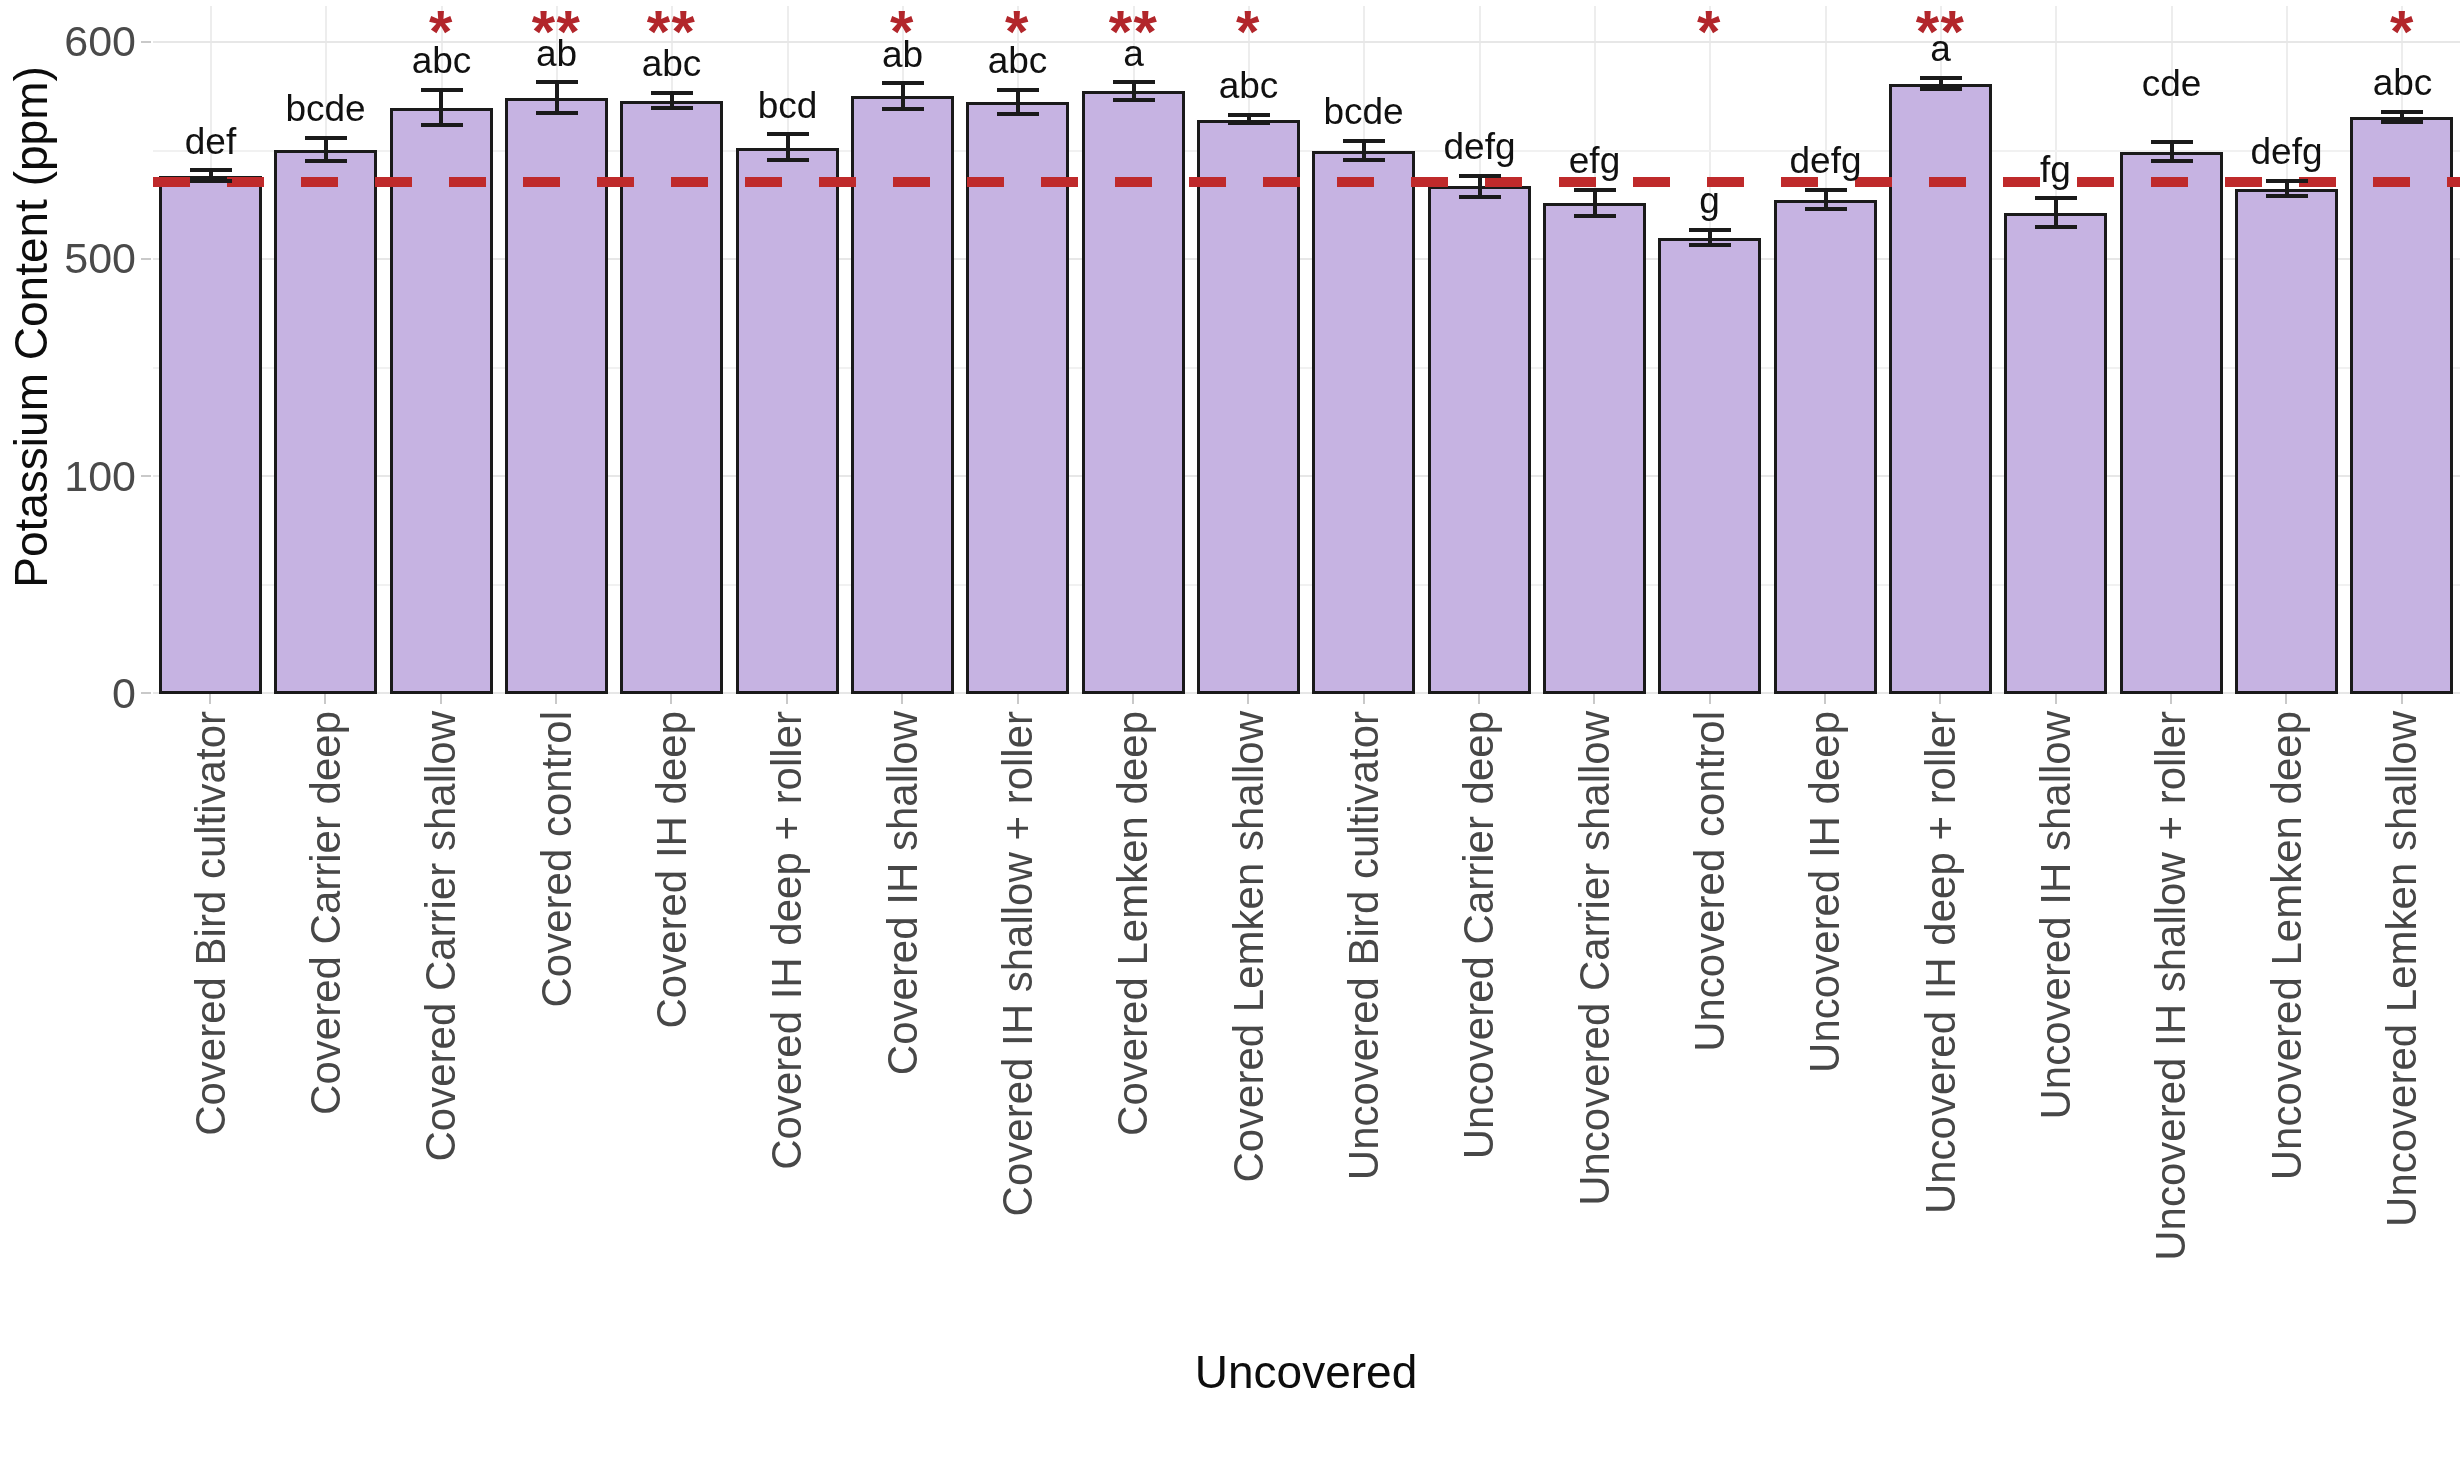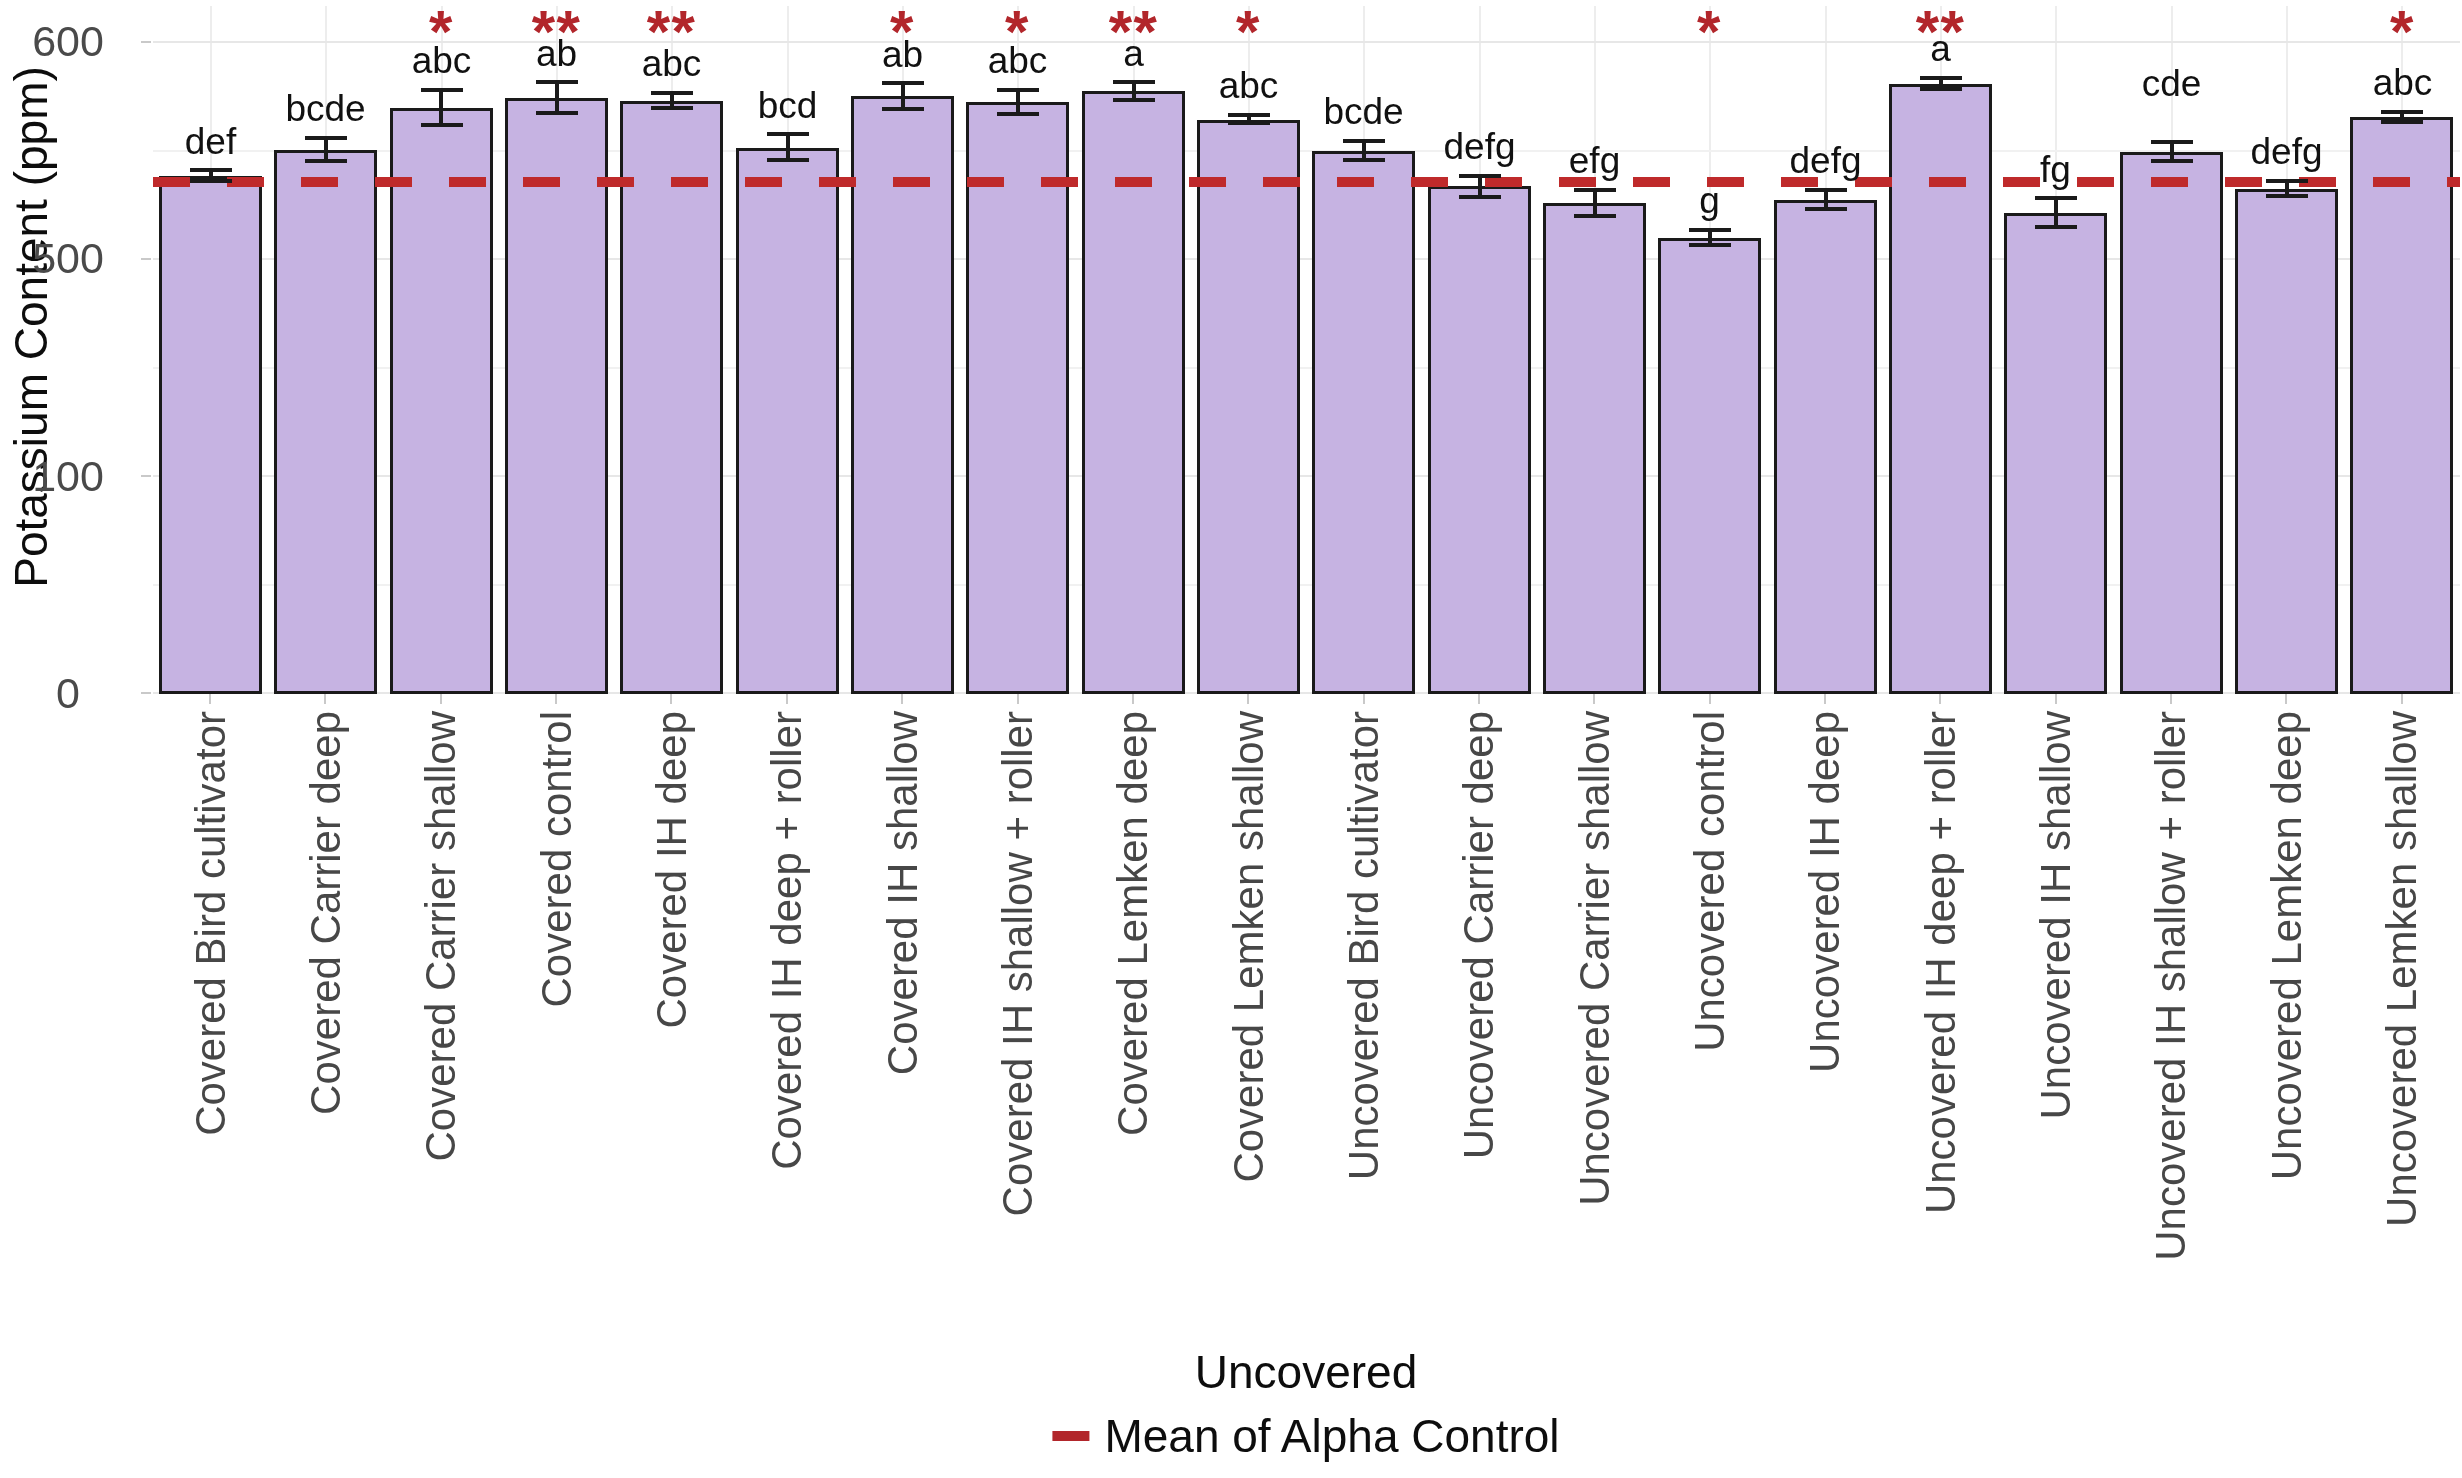--- a/index.html
+++ b/index.html
@@ -35,21 +35,21 @@
     font-size: 60px; line-height: 60px; font-weight: bold; color: #b2262b;
     letter-spacing: 1.5px;
   }
   #refline {
     position: absolute; left: 0; width: 2307px; height: 10.4px;
     background: repeating-linear-gradient(to right, #bf2a2b 0px, #bf2a2b 37px, transparent 37px, transparent 74px);
     z-index: 6;
   }
 
   .ytick-label {
-    position: absolute; left: 0; width: 136px; text-align: center;
+    position: absolute; left: 0; width: 136px; text-align: right;
     font-size: 43px; line-height: 49px; color: #4a4a4a;
   }
   .ytick-mark { position: absolute; width: 9.7px; height: 2.2px; background: #c9c9c9; }
   .xtick-mark { position: absolute; width: 2.2px; height: 9.7px; background: #c9c9c9; }
 
   .xlab-box {
     position: absolute; width: 115px; height: 629px; top: 711px;
     display: flex; justify-content: center; align-items: flex-start;
   }
   .xlab {
@@ -311,18 +311,14 @@
         <span class="xlab">Uncovered Lemken deep</span>
       </div>
       <div class="xtick-mark" style="left: 2401px; top: 694px;"></div>
       <div class="xlab-box" style="left: 2344px;">
         <span class="xlab">Uncovered Lemken shallow</span>
       </div>
     </div>
 
   <div id="x-title">Uncovered</div>
 
-  <div id="legend">
-    <span class="dash"></span>
-    <span class="legend-text">Mean of Alpha Control</span>
-  </div>
 </div>
 
 
 </body></html>

